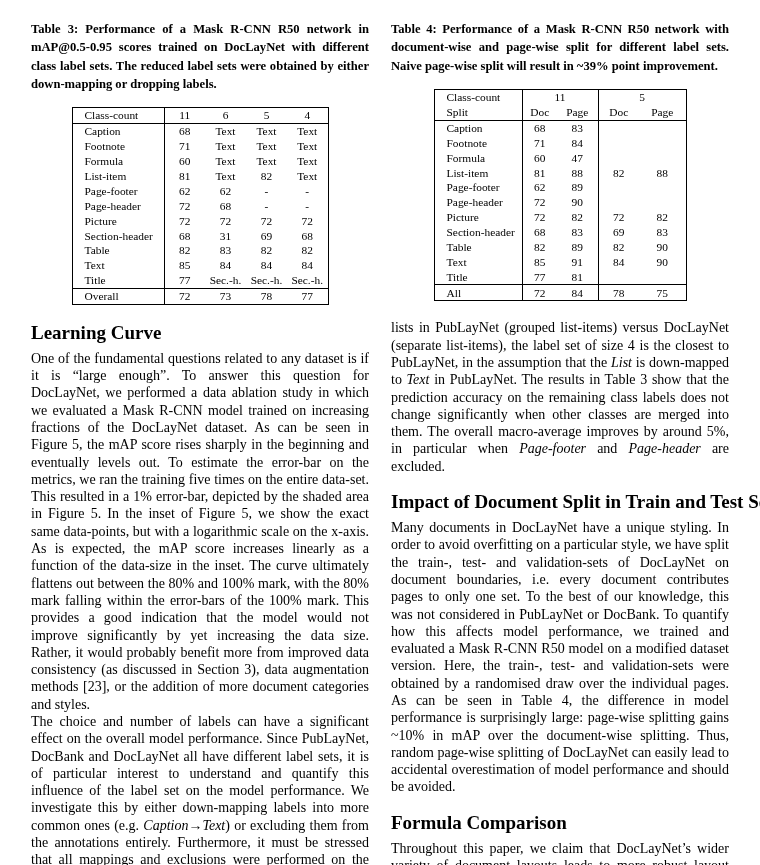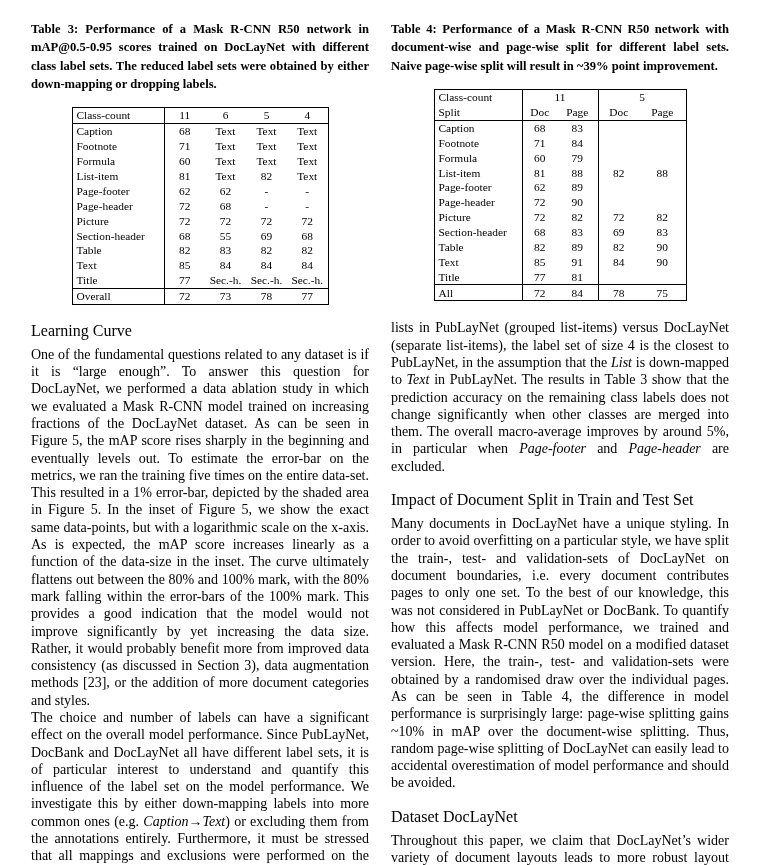--- a/index.html
+++ b/index.html
@@ -43,35 +43,35 @@
   .paper-table th, .paper-table td {
     font-weight: normal;
     padding: 0 4px;
     height: 14.9px;
     line-height: 14.5px;
     text-align: center;
     white-space: nowrap;
   }
   .paper-table .lbl {
     text-align: left;
-    padding-left: 4px;
+    padding-left: 12px;
   }
   .sep-right { border-right: 1px solid #000; }
   .paper-table thead tr:last-child th { border-bottom: 1.5px solid #000; }
   .paper-table tfoot td { border-top: 1.5px solid #000; margin-top: 17px; }
   .t3 .c-lbl { width: 92px; }
   .t3 .c-num { width: 41px; }
   .t4 .c-lbl { width: 88px; }
   .t4 .c-n1 { width: 35px; }
   .t4 .c-n2 { width: 41px; }
   .t4 .c-n3 { width: 41px; }
   .t4 .c-n4 { width: 47px; }
   .sec-h {
-    font-size: 16px;
-    font-weight: normal;
+    font-size: 19px;
+    font-weight: bold;
     margin: 16px 0 6px 0;
     white-space: nowrap;
   }
   .sec-h.first { margin-top: 17px; }
   .body-text {
     font-size: 14px;
     line-height: 17.3px;
     text-align: justify;
     margin: 0;
   }
@@ -150,21 +150,21 @@
               <tr>
                 <td class="lbl sep-right">Picture</td>
                 <td>72</td>
                 <td>72</td>
                 <td>72</td>
                 <td>72</td>
               </tr>
               <tr>
                 <td class="lbl sep-right">Section-header</td>
                 <td>68</td>
-                <td>55</td>
+                <td>31</td>
                 <td>69</td>
                 <td>68</td>
               </tr>
               <tr>
                 <td class="lbl sep-right">Table</td>
                 <td>82</td>
                 <td>83</td>
                 <td>82</td>
                 <td>82</td>
               </tr>
@@ -237,21 +237,21 @@
               <tr>
                 <td class="lbl sep-right">Footnote</td>
                 <td>71</td>
                 <td class="sep-right">84</td>
                 <td></td>
                 <td></td>
               </tr>
               <tr>
                 <td class="lbl sep-right">Formula</td>
                 <td>60</td>
-                <td class="sep-right">79</td>
+                <td class="sep-right">47</td>
                 <td></td>
                 <td></td>
               </tr>
               <tr>
                 <td class="lbl sep-right">List-item</td>
                 <td>81</td>
                 <td class="sep-right">88</td>
                 <td>82</td>
                 <td>88</td>
               </tr>
@@ -315,18 +315,18 @@
               </tr>
             </tfoot>
         </table>
       </div>
 
       <p class="body-text cont"><span>lists in PubLayNet (grouped list-items) versus DocLayNet (separate list-items), the label set of size 4 is the closest to PubLayNet, in the assumption that the </span><span class="it">List</span><span> is down-mapped to </span><span class="it">Text</span><span> in PubLayNet. The results in Table 3 show that the prediction accuracy on the remaining class labels does not change significantly when other classes are merged into them. The overall macro-average improves by around 5%, in particular when </span><span class="it">Page-footer</span><span> and </span><span class="it">Page-header</span><span> are excluded.</span></p>
 
       <h2 class="sec-h">Impact of Document Split in Train and Test Set</h2>
       <p class="body-text">Many documents in DocLayNet have a unique styling. In order to avoid overfitting on a particular style, we have split the train-, test- and validation-sets of DocLayNet on document boundaries, i.e. every document contributes pages to only one set. To the best of our knowledge, this was not considered in PubLayNet or DocBank. To quantify how this affects model performance, we trained and evaluated a Mask R-CNN R50 model on a modified dataset version. Here, the train-, test- and validation-sets were obtained by a randomised draw over the individual pages. As can be seen in Table 4, the difference in model performance is surprisingly large: page-wise splitting gains ~10% in mAP over the document-wise splitting. Thus, random page-wise splitting of DocLayNet can easily lead to accidental overestimation of model performance and should be avoided.</p>
 
-      <h2 class="sec-h">Dataset DocLayNet</h2>
+      <h2 class="sec-h">Formula Comparison</h2>
       <p class="body-text"><span>Throughout this paper, we claim that DocLayNet’s wider variety of document layouts leads to more robust layout detection models. In Table 5, we provide evidence for that. We trained models on each of the available datasets (PubLayNet, DocBank and DocLayNet) and evaluated them on the test sets of the other datasets. Due to the different label sets and annotation styles, a direct comparison is not possible. Hence, we focussed on the common labels among the datasets. Between PubLayNet and DocLayNet, these are </span></p>
     </div>
 
   </div>
 </div>
 
 </body></html>

